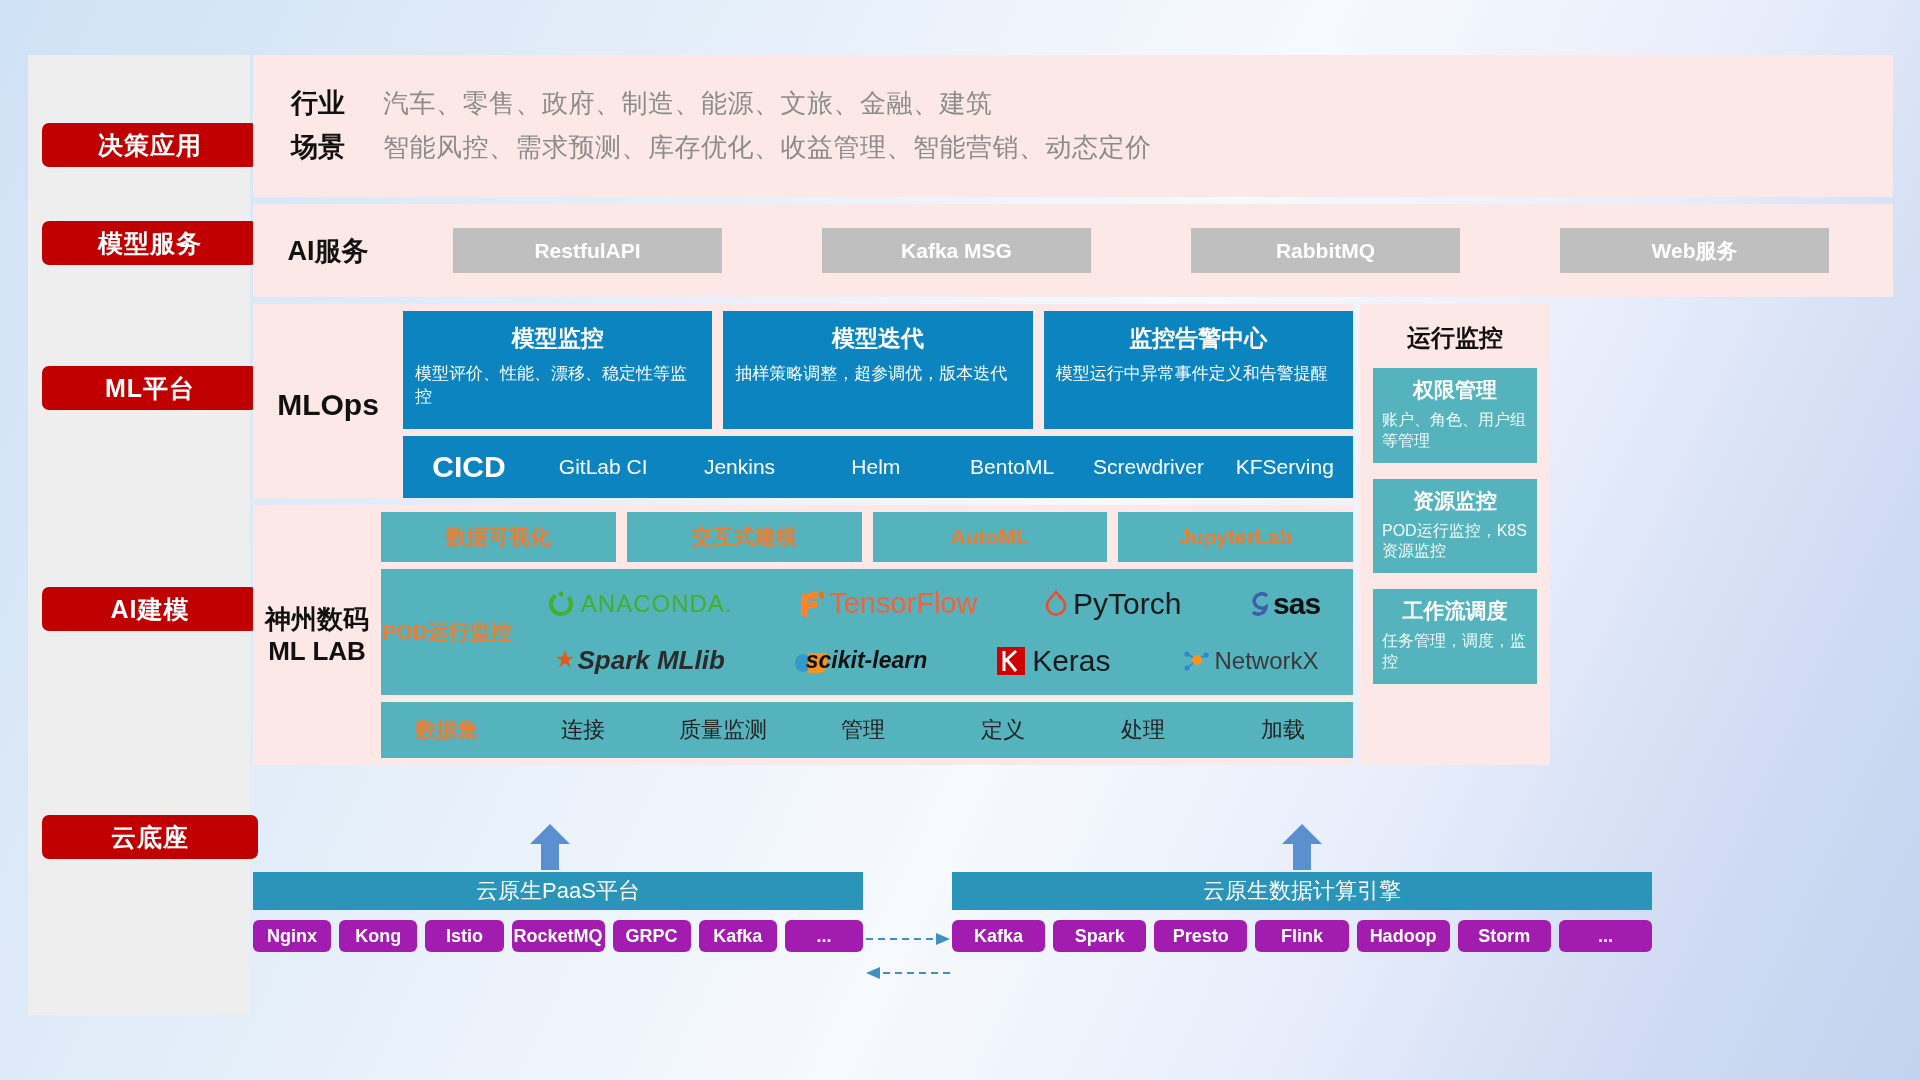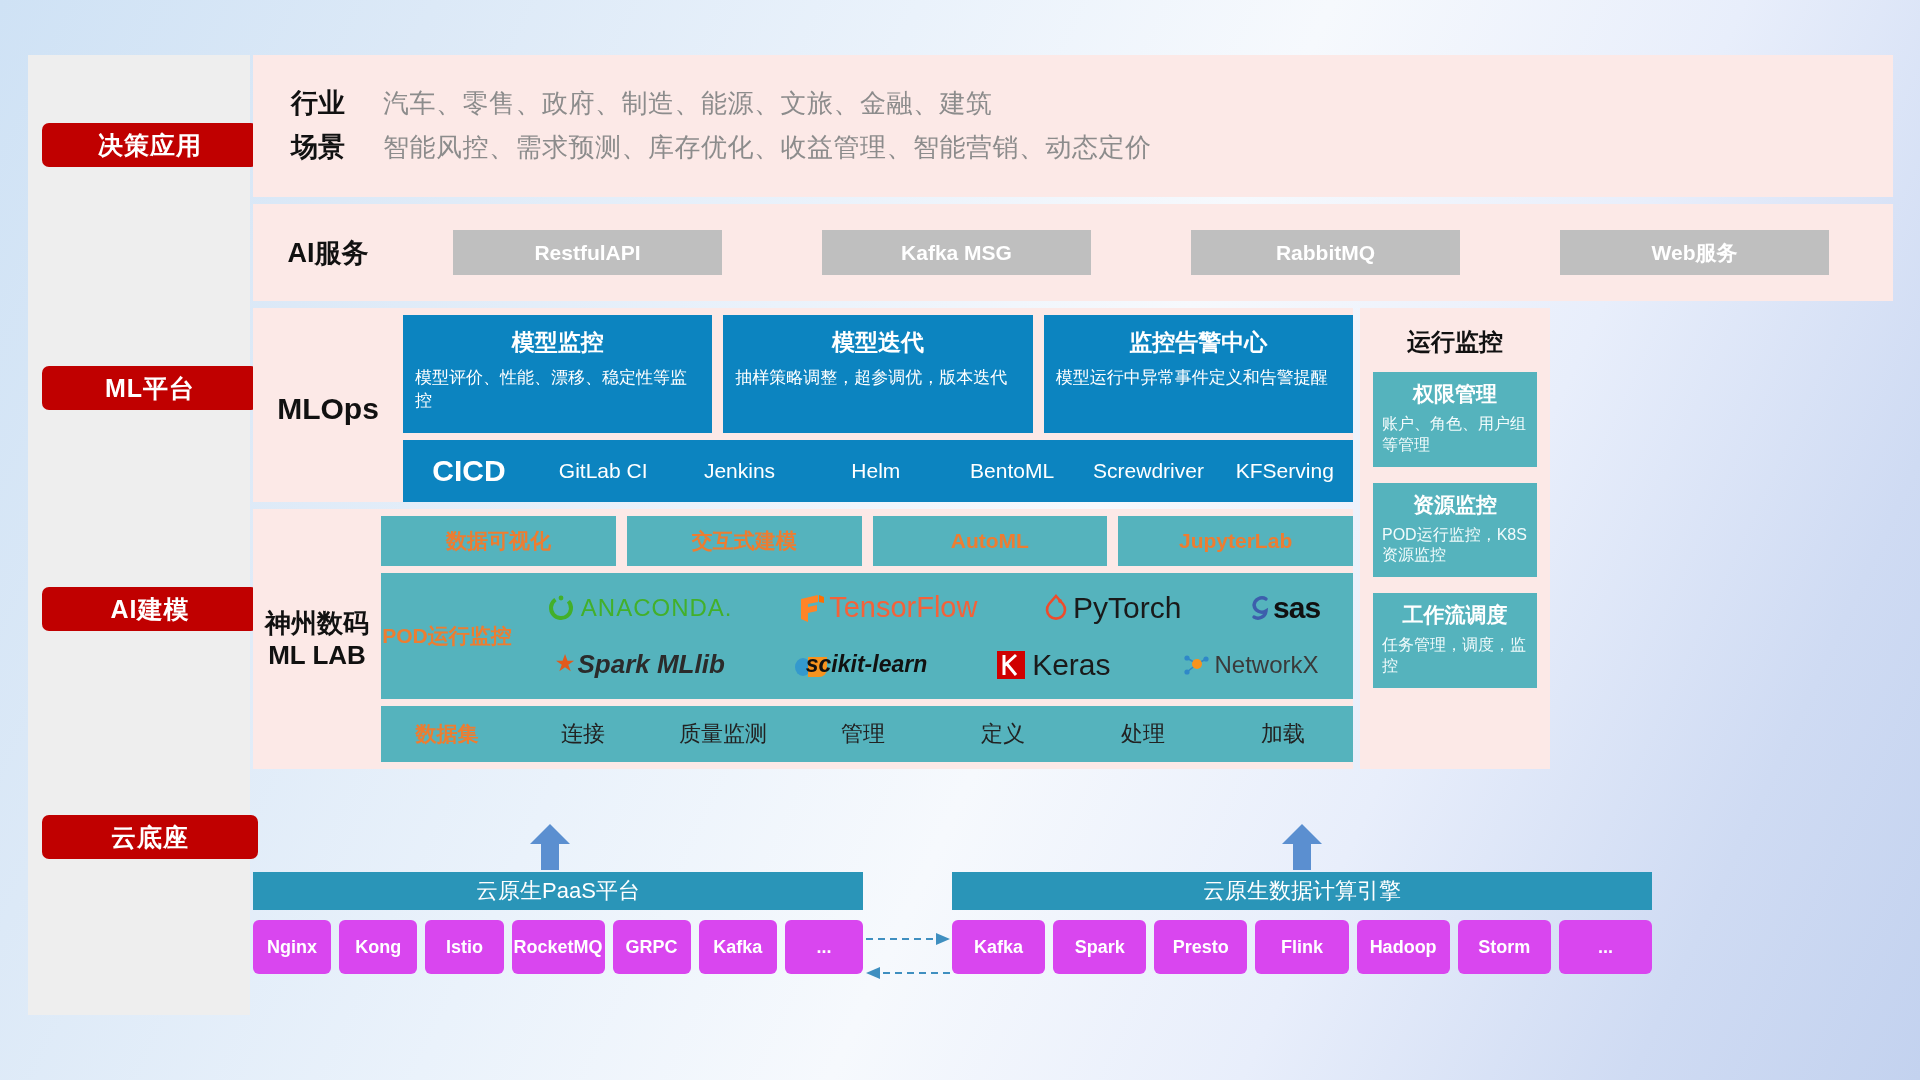--- a/index.html
+++ b/index.html
@@ -34,25 +34,25 @@
   
   #band-industry { padding: 22px 0 24px 0; }
   .kv-row { display: flex; align-items: center; margin: 8px 0; }
   .kv-key {
     width: 130px; text-align: center; flex: none;
     font-size: 27px; font-weight: bold; color: #111111;
   }
   .kv-val { font-size: 26px; color: #8c8c8c; letter-spacing: .5px; }
 
   
-  #band-aiservice { display: flex; align-items: center; padding: 10px 0; }
+  #band-aiservice { display: flex; align-items: center; padding: 20px 0; }
   #ai-label { width: 150px; flex:none; text-align:center; font-size: 27px; font-weight: bold; color:#111; }
   #ai-chips { flex: 1; display: flex; gap: 0; padding-right: 14px; }
   .ai-chip {
-    flex: 1; margin: 16px 50px; height: 45px; background: #bfbfbf;
+    flex: 1; margin: 4px 50px; height: 45px; background: #bfbfbf;
     color: #ffffff; font-size: 21px; font-weight: bold;
     display: flex; align-items: center; justify-content: center;
   }
 
   
   #mid-wrap { display: flex; gap: 7px; margin-top: 7px; align-items: stretch; }
   #mid-left { width: 1100px; flex: none; }
   #mid-right { width: 190px; flex: none; }
 
   
@@ -100,32 +100,35 @@
   .infra-col { position: relative; }
   #infra-left { width: 610px; }
   #infra-right { width: 700px; margin-left: 89px; }
   .arrow-up { position: absolute; top: -48px; width: 44px; height: 46px; }
   .infra-head {
     height: 38px; background: #2a95b8; color: #ffffff; font-size: 22px;
     display: flex; align-items: center; justify-content: center;
   }
   .infra-chips { display: flex; gap: 8px; margin-top: 10px; }
   .infra-chip {
-    flex: 1; height: 54px; border-radius: 6px; background: #d946ef; color: #ffffff;
+    flex: 1; height: 32px; border-radius: 6px; background: #a21caf; color: #ffffff;
     font-size: 18px; font-weight: bold; display: flex; align-items: center; justify-content: center;
     text-align: center; line-height: 1.05; padding: 0 2px;
   }
   #dashed-links { position: absolute; left: 864px; top: 925px; width: 88px; height: 62px; }
 </style>
 </head>
 <body>
 
 <div id="left-rail">
   <div class="rail-pill" style="top:68px">
       <span>决策应用</span>
+    </div>
+  <div class="rail-pill" style="top:166px">
+      <span>模型服务</span>
     </div>
   <div class="rail-pill" style="top:311px">
       <span>ML平台</span>
     </div>
   <div class="rail-pill" style="top:532px">
       <span>AI建模</span>
     </div>
   <div class="rail-pill" style="top:760px">
       <span>云底座</span>
     </div>

